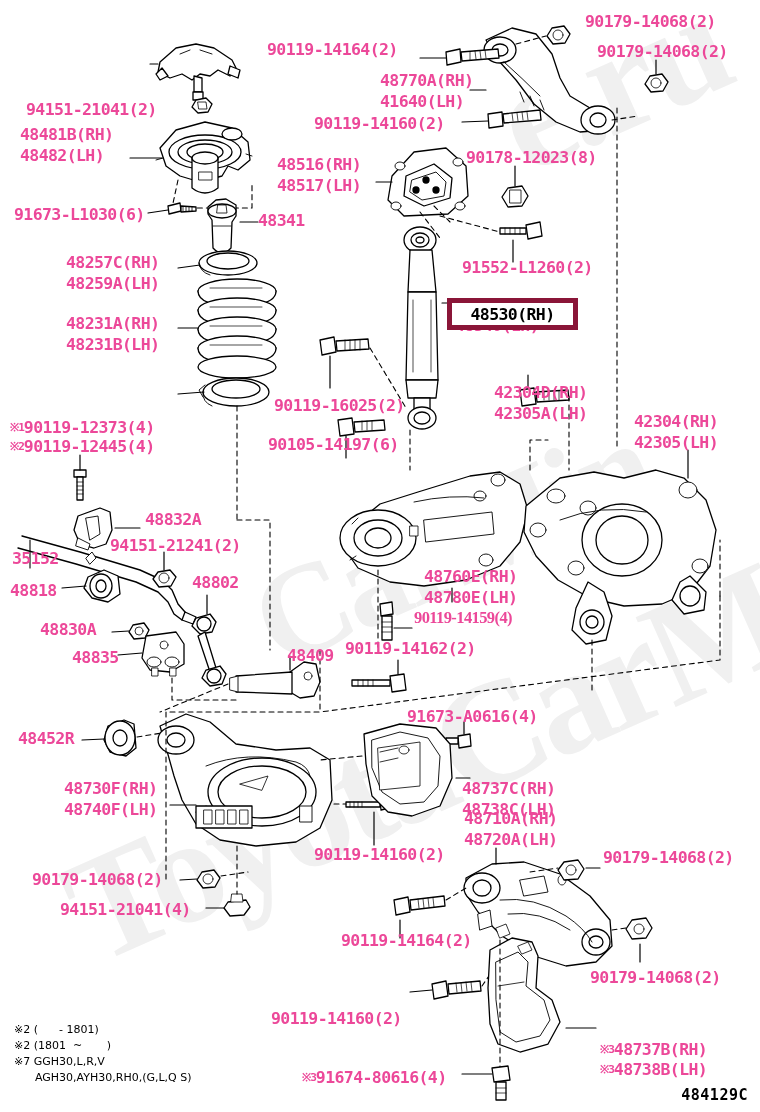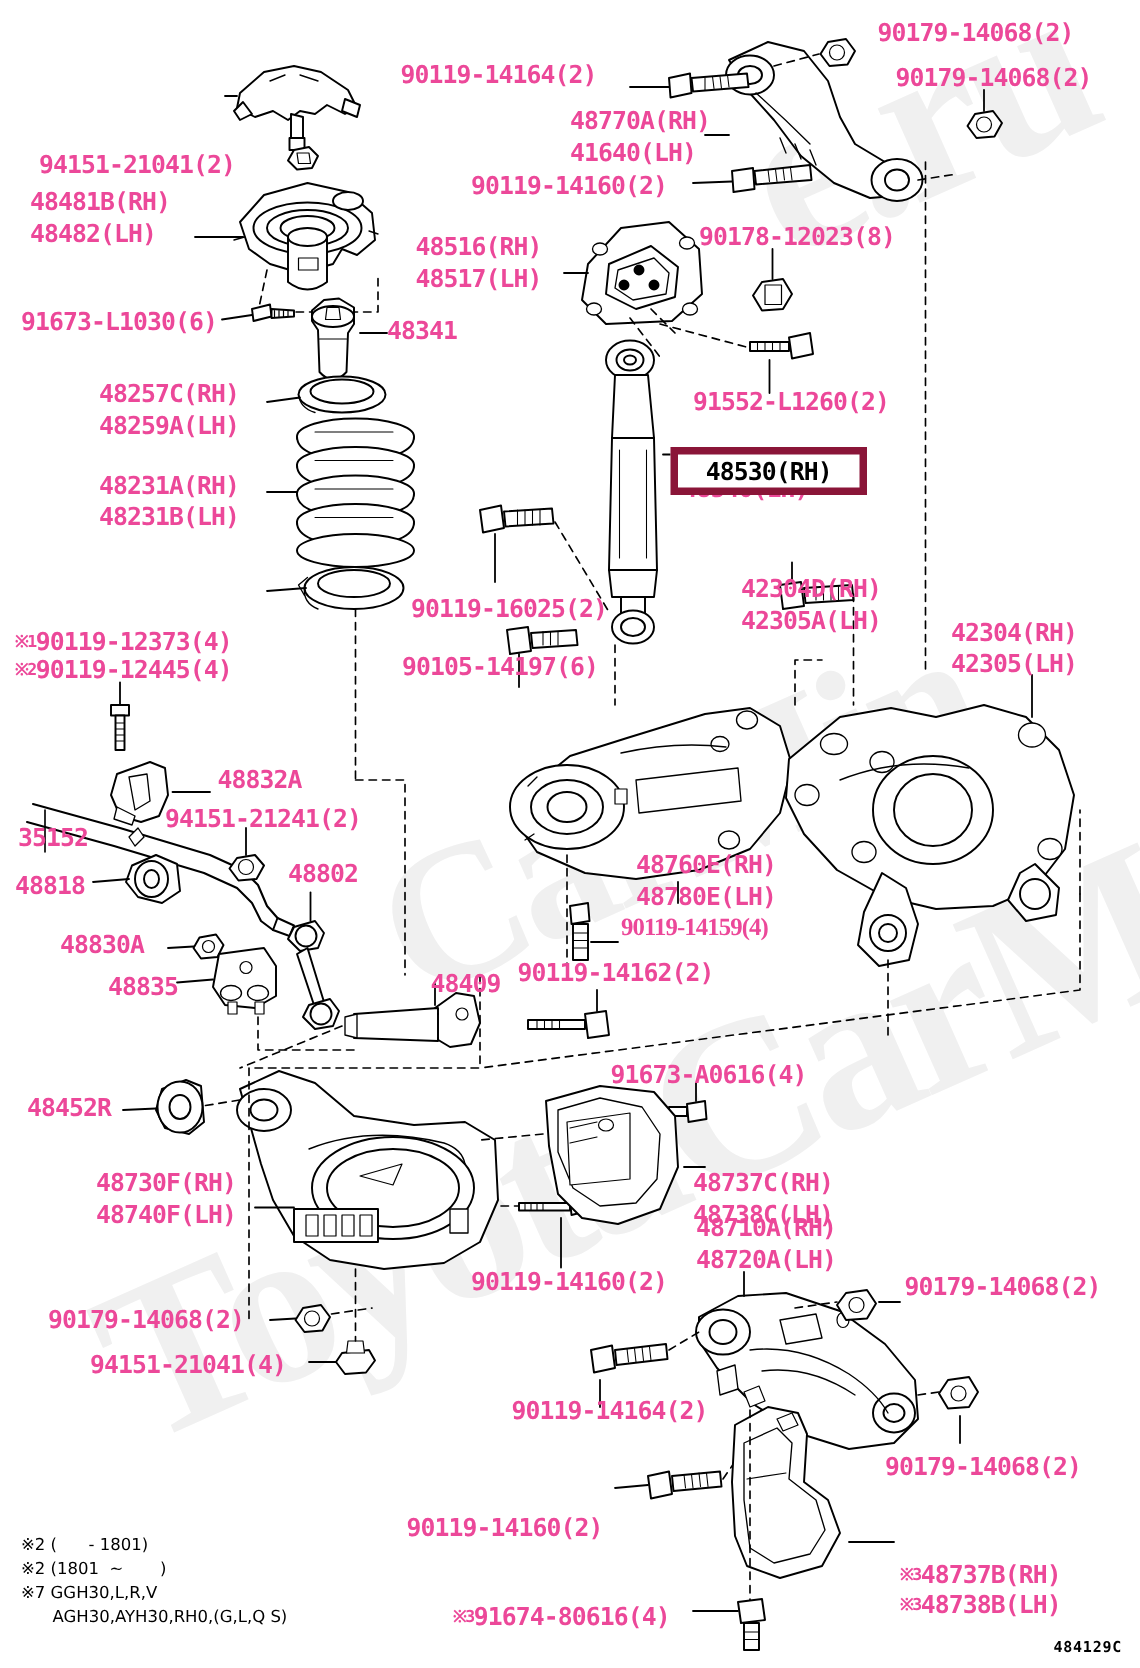--- a/index.html
+++ b/index.html
@@ -76,21 +76,21 @@
   .lbl.two { line-height: 21px; }
   .lbl .mk {
     font-size: 11px;
     vertical-align: 2px;
     letter-spacing: -1px;
   }
   .diagcode {
     position: absolute;
     right: 12px;
     bottom: 8px;
-    font-size: 10px;
+    font-size: 15px;
     font-weight: 700;
     letter-spacing: 0.5px;
     z-index: 4;
     font-family: "DejaVu Sans Mono", "Liberation Mono", monospace;
     margin-left: 34px;
   }
   
   .hl-box {
     position: absolute;
     z-index: 5;

